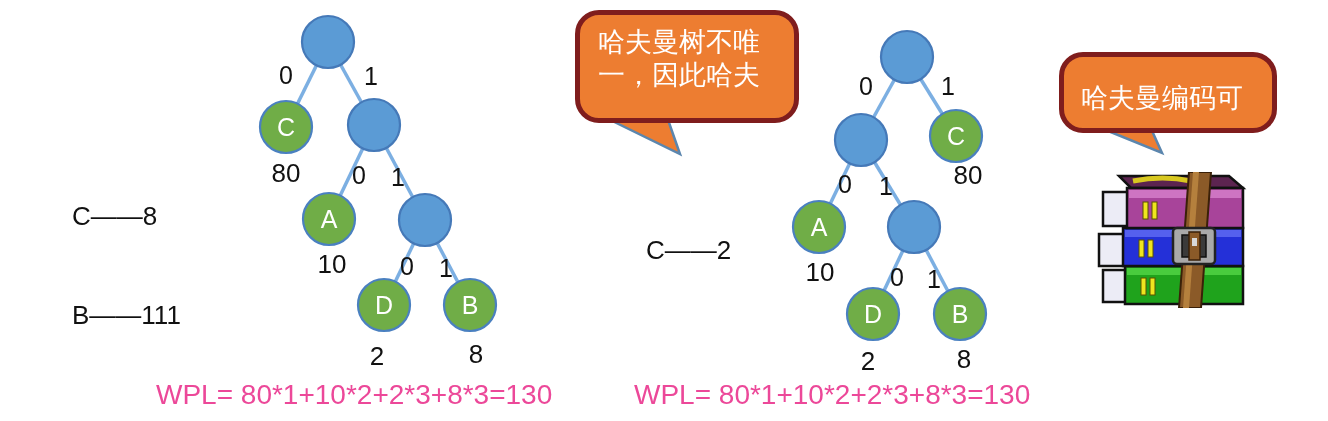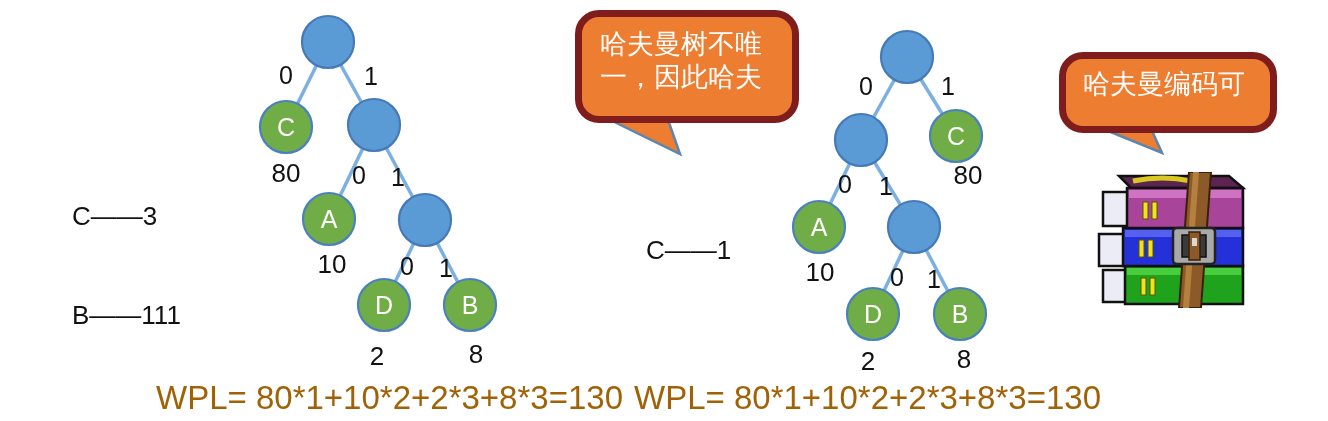--- a/index.html
+++ b/index.html
@@ -12,36 +12,36 @@
     font-family:"Liberation Sans", sans-serif;
   }
   .layer-svg{position:absolute;left:0;top:0;z-index:1;}
   .code-list{
     position:absolute;z-index:2;
     color:#111111;font-size:26px;line-height:33px;
     white-space:pre;
   }
   .wpl{
     position:absolute;z-index:2;
-    color:#a16207;font-size:33px;
+    color:#ec4899;font-size:28px;
     white-space:pre;
   }
   .callout{
     position:absolute;z-index:3;
     background:#ED7D31;
-    border:7px solid #7f1d1d;
+    border:5px solid #7f1d1d;
     border-radius:24px;
     color:#ffffff;
     font-family:"DejaVu Serif", serif;
     font-size:27px;line-height:33px;
     box-sizing:border-box;
   }
   .callout .line{white-space:pre;}
   .callout-tree{left:575px;top:10px;width:224px;height:113px;padding:10px 0 0 18px;}
-  .callout-zip{left:1059px;top:52px;width:218px;height:81px;padding:8px 0 0 17px;}
+  .callout-zip{left:1059px;top:52px;width:218px;height:81px;padding:24px 0 0 17px;}
   
   .edge{stroke:#7CAFE2;stroke-width:3.5;}
   .node-internal{fill:#5B9BD5;stroke:#4579B8;stroke-width:2.2;}
   .node-leaf{fill:#70AD47;stroke:#4A80C0;stroke-width:2.2;}
   .node-letter{fill:#ffffff;font-size:25px;font-family:"Liberation Sans",sans-serif;}
   .edge-label{fill:#111111;font-size:25px;font-family:"Liberation Sans",sans-serif;}
   .weight-label{fill:#111111;font-size:26px;font-family:"Liberation Sans",sans-serif;}
   .tail{fill:#ED7D31;stroke:#5B86AE;stroke-width:2.5;}
 </style>
 </head>
@@ -119,27 +119,27 @@
       <text class="weight-label" x="820" y="281" text-anchor="middle">10</text>
       <text class="weight-label" x="868" y="370" text-anchor="middle">2</text>
       <text class="weight-label" x="964" y="368" text-anchor="middle">8</text>
     </g>
 
     <polygon class="tail" points="598,114 666,114 680,154"></polygon>
     <polygon class="tail" points="1086,122 1148,122 1162,153"></polygon>
   </svg>
 
   <div class="code-list" style="left:72px;top:134px;">
-    <div>C——3</div>
+    <div>C——8</div>
     <div>B——111</div>
     
   </div>
 
   <div class="code-list" style="left:646px;top:168px;">
-    <div>C——1</div>
+    <div>C——2</div>
     
     
   </div>
 
   <div class="wpl" style="left:156px;top:379px;">WPL= 80*1+10*2+2*3+8*3=130</div>
   <div class="wpl" style="left:634px;top:379px;">WPL= 80*1+10*2+2*3+8*3=130</div>
 
   <div class="callout callout-tree">
     <div class="line">哈夫曼树不唯</div>
     <div class="line">一，因此哈夫</div>

